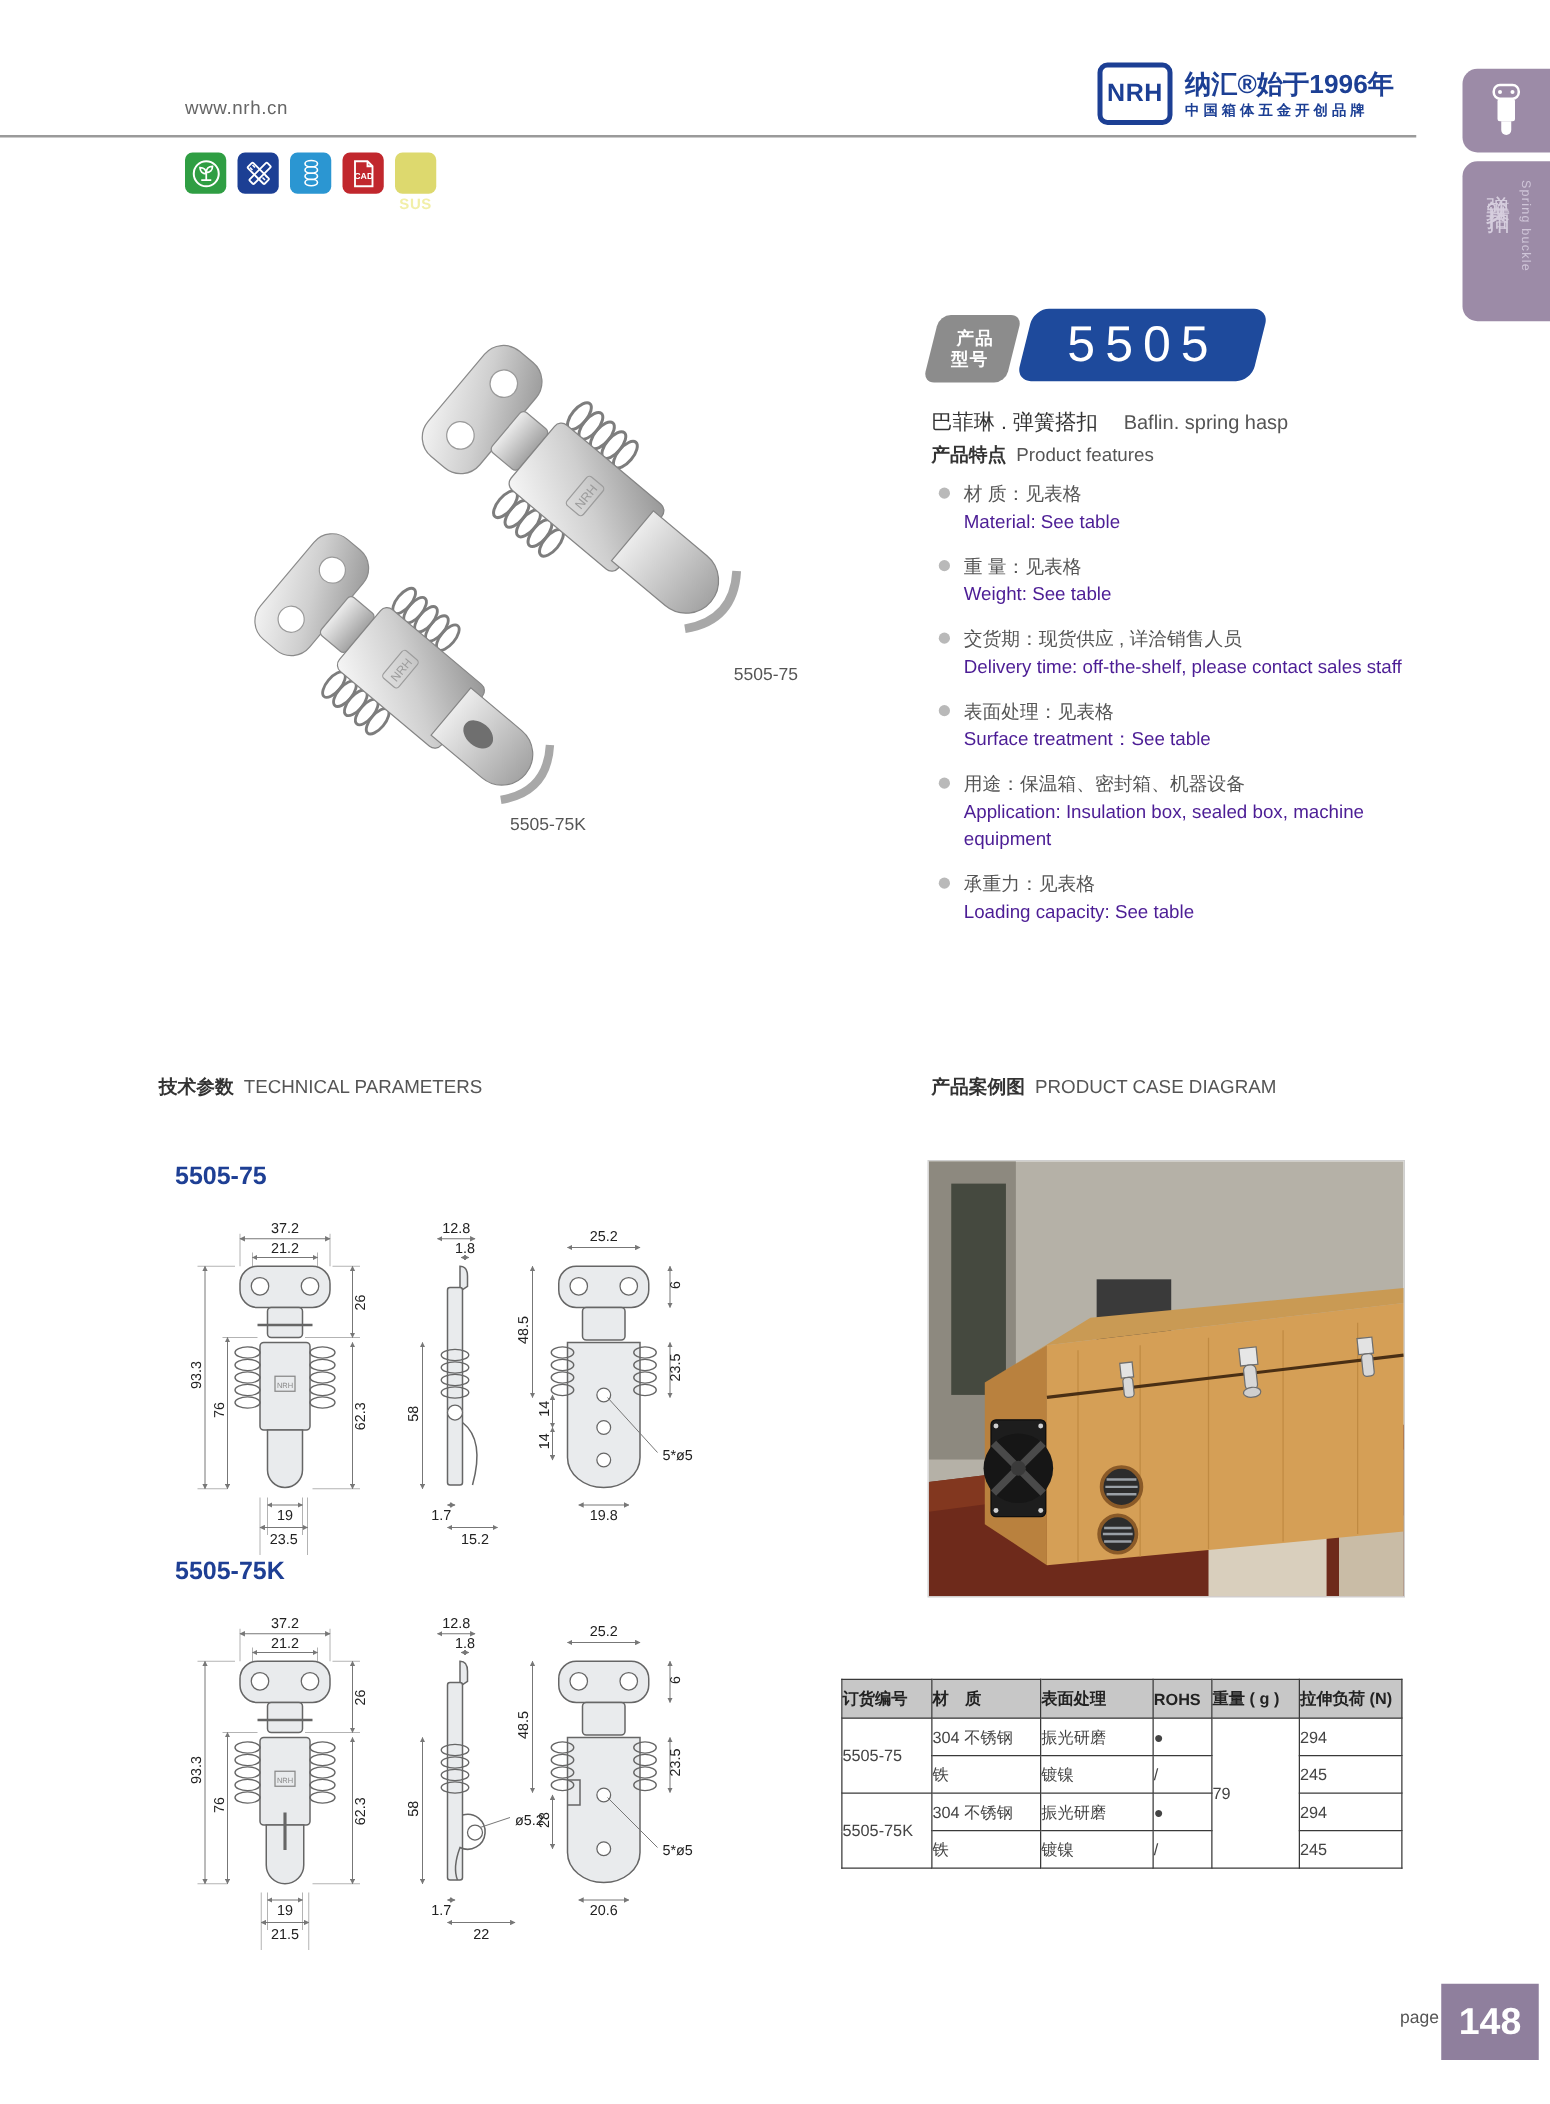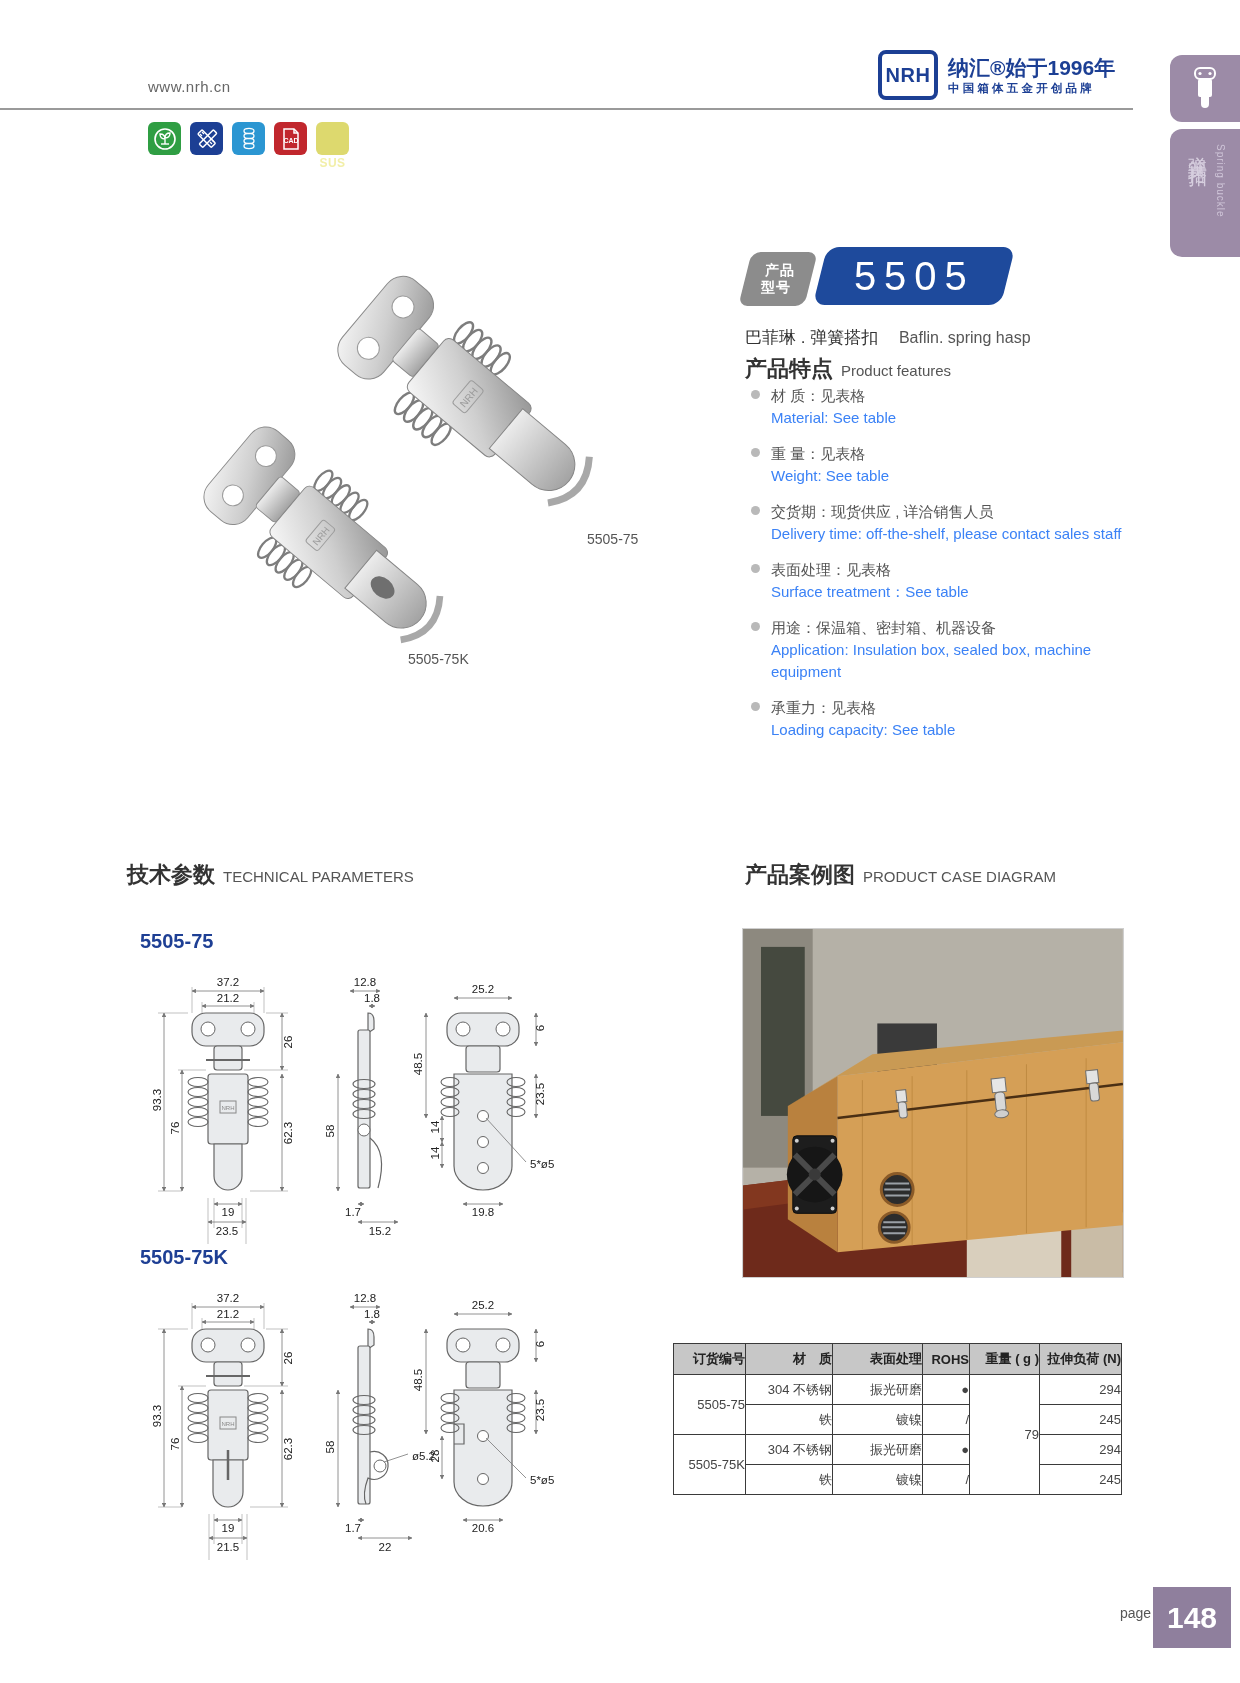--- a/index.html
+++ b/index.html
@@ -35,30 +35,30 @@
   .prod-name{left:745px;top:326px;font-size:17px;color:#333;}
   .prod-name .en{font-size:16px;color:#555;margin-left:16px;}
   
   .feat-title{left:745px;top:354px;font-size:17px;}
   .feat-title .zh{font-weight:bold;color:#222;}
   .feat-title .en{font-size:16px;color:#666;font-weight:normal;margin-left:8px;}
   .features{left:745px;top:384px;width:400px;}
   .fitem{margin-bottom:13px;position:relative;padding-left:26px;}
   .fitem .dot{position:absolute;left:6px;top:6px;width:9px;height:9px;border-radius:50%;background:#b9b9b9;}
   .fitem .zh{font-size:15px;color:#555;line-height:23px;}
-  .fitem .en{font-size:15px;color:#3b82f6;line-height:22px;}
-  
-  .sec-title .zh{font-size:22px;font-weight:bold;color:#333;}
+  .fitem .en{font-size:15px;color:#4c1d95;line-height:22px;}
+  
+  .sec-title .zh{font-size:15px;font-weight:bold;color:#333;}
   .sec-title .en{font-size:15px;color:#555;margin-left:8px;}
   .blue-model{color:#1e3f94;font-weight:bold;font-size:20px;}
   
   .photo-label{font-size:14px;color:#555;}
   
   .spec-table{left:673px;top:1343px;border-collapse:collapse;}
-  .spec-table td{border:1.6px solid #3a3a3a;text-align:right;vertical-align:middle;font-size:13px;color:#444;background:#fff;padding:0;}
+  .spec-table td{border:1.6px solid #3a3a3a;text-align:left;vertical-align:middle;font-size:13px;color:#444;background:#fff;padding:0;}
   .spec-table .hd td{background:#c7c7c7;font-weight:600;color:#222;height:30px;}
   .spec-table td{height:29px;}
   .rohs-pass{color:#2daa35;font-size:15px;}
   .rohs-na{color:#555;}
   
   .page-word{left:1120px;top:1605px;font-size:14px;color:#555;}
   .page-box{left:1153px;top:1587px;width:78px;height:61px;background:#8f7f9d;display:flex;align-items:center;justify-content:center;}
   .page-box span{color:#fff;font-size:30px;font-weight:bold;}
   
   svg text{font-family:"Liberation Sans","DejaVu Sans",sans-serif;}

